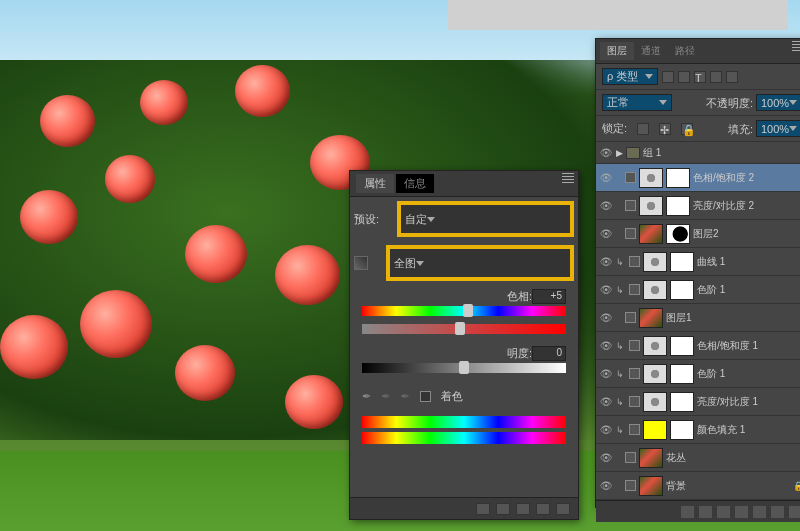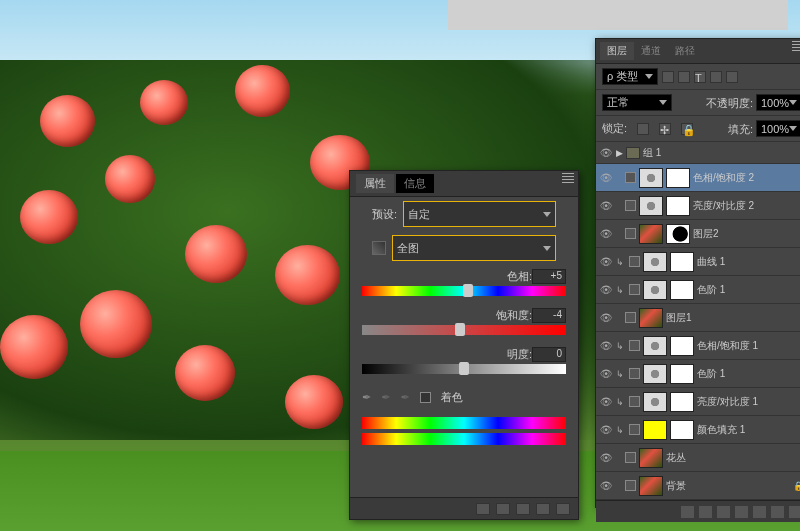--- a/index.html
+++ b/index.html
@@ -10,43 +10,43 @@
 .grass{position:absolute;bottom:0;left:0;width:800px;height:80px;background:linear-gradient(to top,#5aa030,#4a9020)}
 .wm{position:absolute;bottom:10px;right:18px;color:rgba(255,255,255,.8);font-size:13px}
 .topbar{position:absolute;top:0;left:448px;width:340px;height:30px;background:#d0d0d0}
 
 .props{position:absolute;top:170px;left:349px;width:230px;height:350px;background:#454545;border:1px solid #222;box-shadow:2px 2px 8px rgba(0,0,0,.5)}
 .phead{display:flex;align-items:center;padding:3px 6px;background:#3a3a3a;border-bottom:1px solid #222}
 .ptab{padding:2px 8px;background:#454545;margin-right:2px}
 .ptab.off{background:#000000;color:#888}
 .psub{display:flex;align-items:center;gap:6px;padding:6px 10px}
 .ico{width:14px;height:14px;background:#333;border:1px solid #666;display:inline-block}
-.prow{padding:4px 22px;display:flex;align-items:center;gap:6px}
-.psel{flex:1;background:#333;border:1px solid #eab308;padding:2px 4px;height:26px;display:flex;align-items:center;justify-content:space-between}
+.prow{padding:4px 4px;display:flex;align-items:center;gap:18px}
+.psel{flex:1;background:#333;border:4px solid #eab308;padding:2px 4px;height:36px;display:flex;align-items:center;justify-content:flex-start}
 .chev{width:0;height:0;border-left:4px solid transparent;border-right:4px solid transparent;border-top:5px solid #aaa}
 .slab{display:flex;justify-content:flex-end;padding:4px 12px 0}
 .sval{width:34px;height:15px;background:#333;border:1px solid #222;text-align:right;padding:0 3px;font-size:10px}
 .track{height:10px;margin:2px 12px 8px;position:relative}
 .knob{position:absolute;top:-2px;width:10px;height:13px;background:#ccc;border-radius:2px;transform:translateX(-50%)}
 .hue{background:linear-gradient(to right,red,yellow,lime,cyan,blue,magenta,red)}
 .sat{background:linear-gradient(to right,#888,#cc4444,red)}
 .lit{background:linear-gradient(to right,#000,#888,#fff)}
 .eyerow{padding:8px 12px;display:flex;align-items:center;gap:10px}
 .cb{width:11px;height:11px;border:1px solid #888;background:#333}
 .spec{height:12px;margin:4px 12px;background:linear-gradient(to right,red,yellow,lime,cyan,blue,magenta,red)}
 .pfoot{position:absolute;bottom:0;left:0;right:0;height:22px;background:#3a3a3a;border-top:1px solid #222;display:flex;justify-content:flex-end;align-items:center;gap:6px;padding:0 8px}
 .fico{width:14px;height:12px;background:#555;border:1px solid #333}
 
 .layers{position:absolute;top:38px;left:595px;width:214px;height:470px;background:#454545;border:1px solid #222;box-shadow:2px 2px 8px rgba(0,0,0,.5)}
 .lhead{display:flex;padding:3px 4px;background:#3a3a3a;border-bottom:1px solid #222}
 .ltab{padding:2px 7px;font-size:10px}
 .ltab.on{background:#454545}
 .ltab.off{color:#888}
 .lopt{padding:4px 6px;display:flex;align-items:center;gap:4px;border-bottom:1px solid #333}
-.lsel{background:#000000;border:1px solid #222;padding:1px 4px;height:17px;display:flex;align-items:center;justify-content:space-between;font-size:10px}
+.lsel{background:#0c4a6e;border:1px solid #222;padding:1px 4px;height:17px;display:flex;align-items:center;justify-content:space-between;font-size:10px}
 .loptb{padding:4px 6px;display:flex;align-items:center;justify-content:space-between;border-bottom:1px solid #333;font-size:10px}
 .lock{padding:4px 6px;display:flex;align-items:center;gap:10px;border-bottom:1px solid #333;font-size:10px}
 .lki{width:12px;height:12px;background:#555;border:1px solid #333}
 .lst{overflow:hidden}
 .lr{display:flex;align-items:center;height:28px;border-bottom:1px solid #333;padding:0 3px;gap:3px}
 .lr.sel{background:#5a7aa0}
 .lr.grp{height:22px}
 .eye{width:14px;height:14px;display:flex;align-items:center;justify-content:center;font-size:10px;color:#aaa}
 .gico{width:14px;height:12px;background:#6a6a55;border:1px solid #333}
 .thumb{width:24px;height:20px;border:1px solid #222;background:#fff}
@@ -104,24 +104,20 @@
         <span class="chev"></span>
       </div>
   </div>
   <div class="slab">
       <span>色相:</span>
       <span class="sval">+5</span>
     </div>
   <div class="track hue">
       <div class="knob" style="left:52%"></div>
     </div>
-  <div class="slab">
-      <span>饱和度:</span>
-      <span class="sval">-4</span>
-    </div>
   <div class="track sat">
       <div class="knob" style="left:48%"></div>
     </div>
   <div class="slab">
       <span>明度:</span>
       <span class="sval">0</span>
     </div>
   <div class="track lit">
       <div class="knob" style="left:50%"></div>
     </div>

